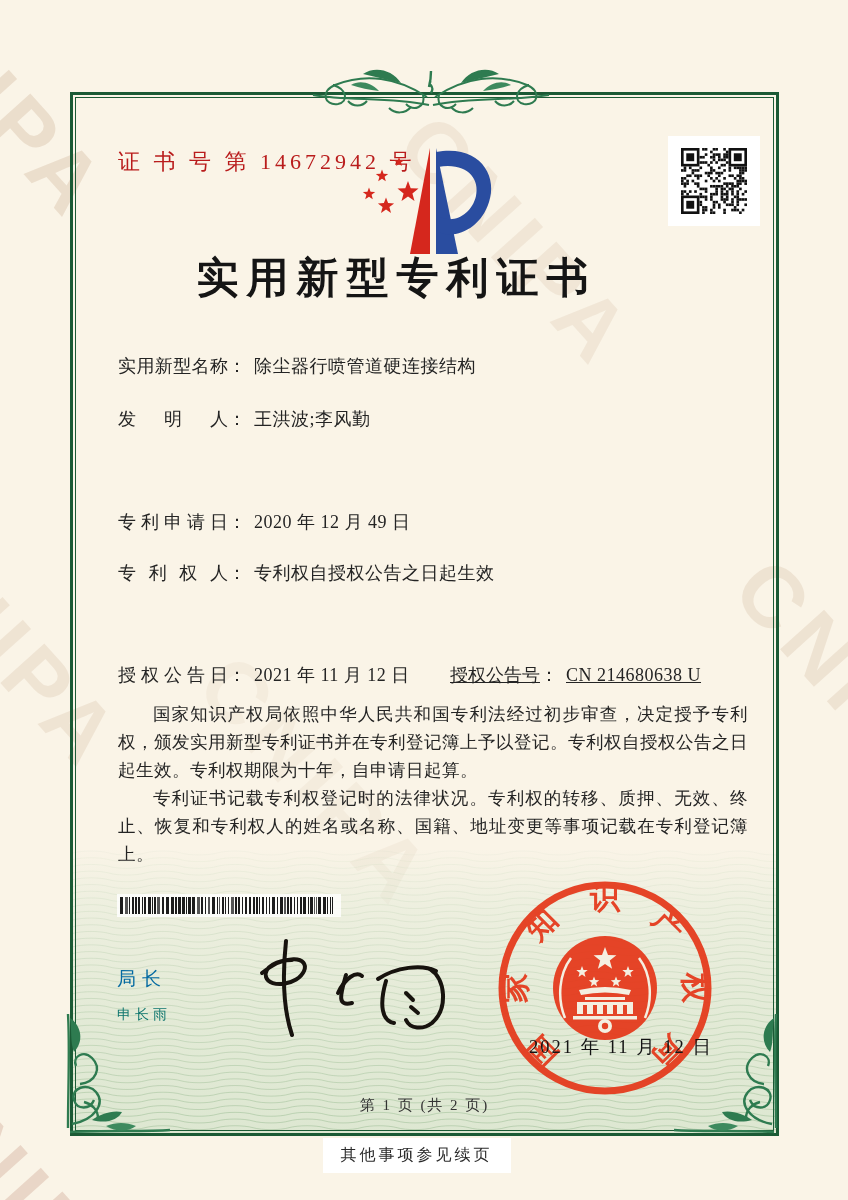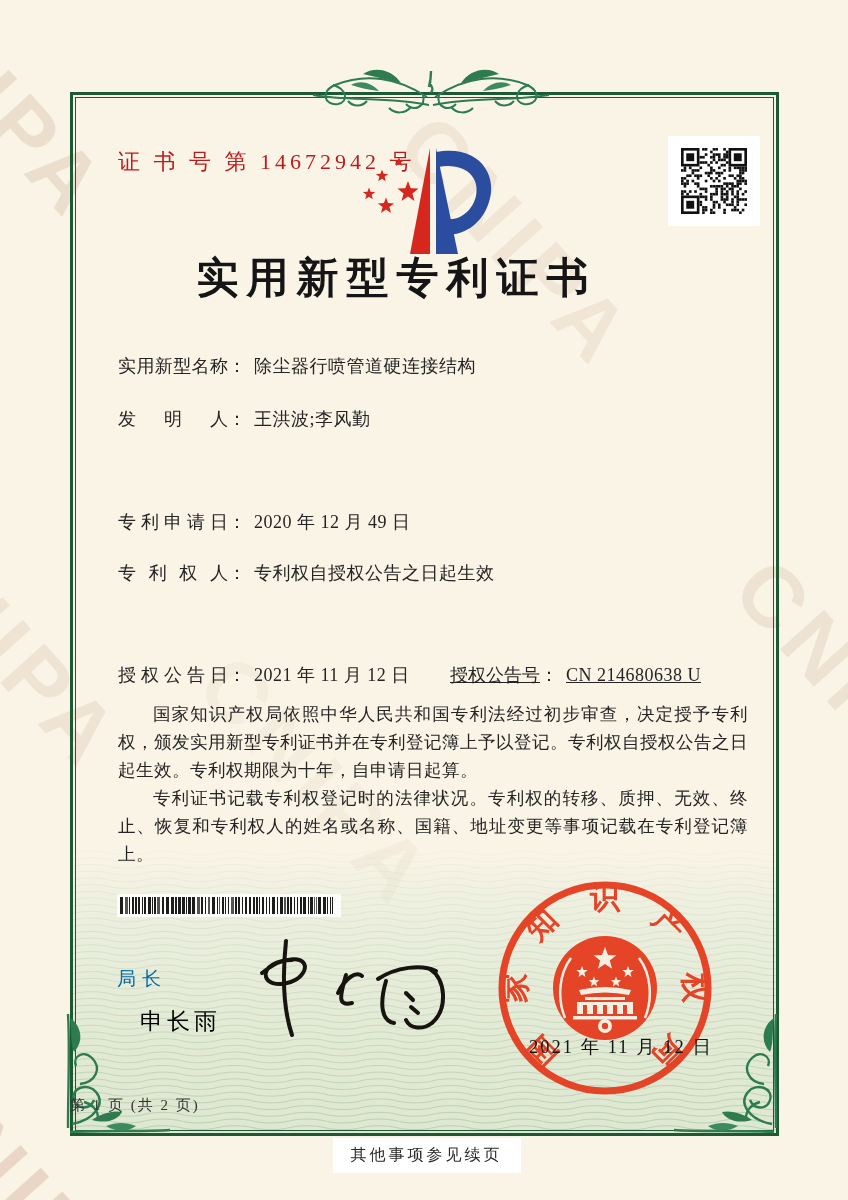--- a/index.html
+++ b/index.html
@@ -34,29 +34,29 @@
   .pair2{position:absolute;left:332px;top:0;white-space:nowrap;text-decoration:underline;}
 
   .body-text{position:absolute;left:118px;top:700px;width:630px;font-size:17.5px;
        line-height:28px;color:#242424;text-align:justify;letter-spacing:.5px;}
   .body-text p{margin:0;text-indent:2em;}
 
   .barcode-wrap{position:absolute;left:117px;top:894px;width:224px;height:23px;background:rgba(255,255,255,.8);}
   .barcode{position:absolute;left:3px;top:3px;}
 
   .signer-title{position:absolute;left:117px;top:966px;font-size:19px;letter-spacing:6px;color:#0369a1;}
-  .signer-name{position:absolute;left:117px;top:1006px;font-size:23px;letter-spacing:4px;color:#000000;margin-left:23px;}
+  .signer-name{position:absolute;left:117px;top:1006px;font-size:14px;letter-spacing:4px;color:#0f766e;}
   .signature{position:absolute;left:232px;top:933px;}
 
   .seal{position:absolute;left:485px;top:868px;}
   .seal-date{position:absolute;left:529px;top:1034px;font-size:18.5px;letter-spacing:2px;color:#141414;white-space:nowrap;}
 
-  .page-no{position:absolute;left:70px;top:1096px;width:709px;text-align:left;
+  .page-no{position:absolute;left:70px;top:1096px;width:709px;text-align:center;
            font-size:15px;letter-spacing:2px;color:#333;}
-  .cont-wrap{position:absolute;left:72px;top:1138px;width:709px;text-align:center;}
+  .cont-wrap{position:absolute;left:62px;top:1138px;width:709px;text-align:center;}
   .cont-box{display:inline-block;background:#ffffff;padding:7px 18px;font-size:16px;
             letter-spacing:3px;color:#2a2a2a;}
 
   .ornament{position:absolute;pointer-events:none;}
 </style>
 </head>
 <body>
 
 <div class="page">
 

